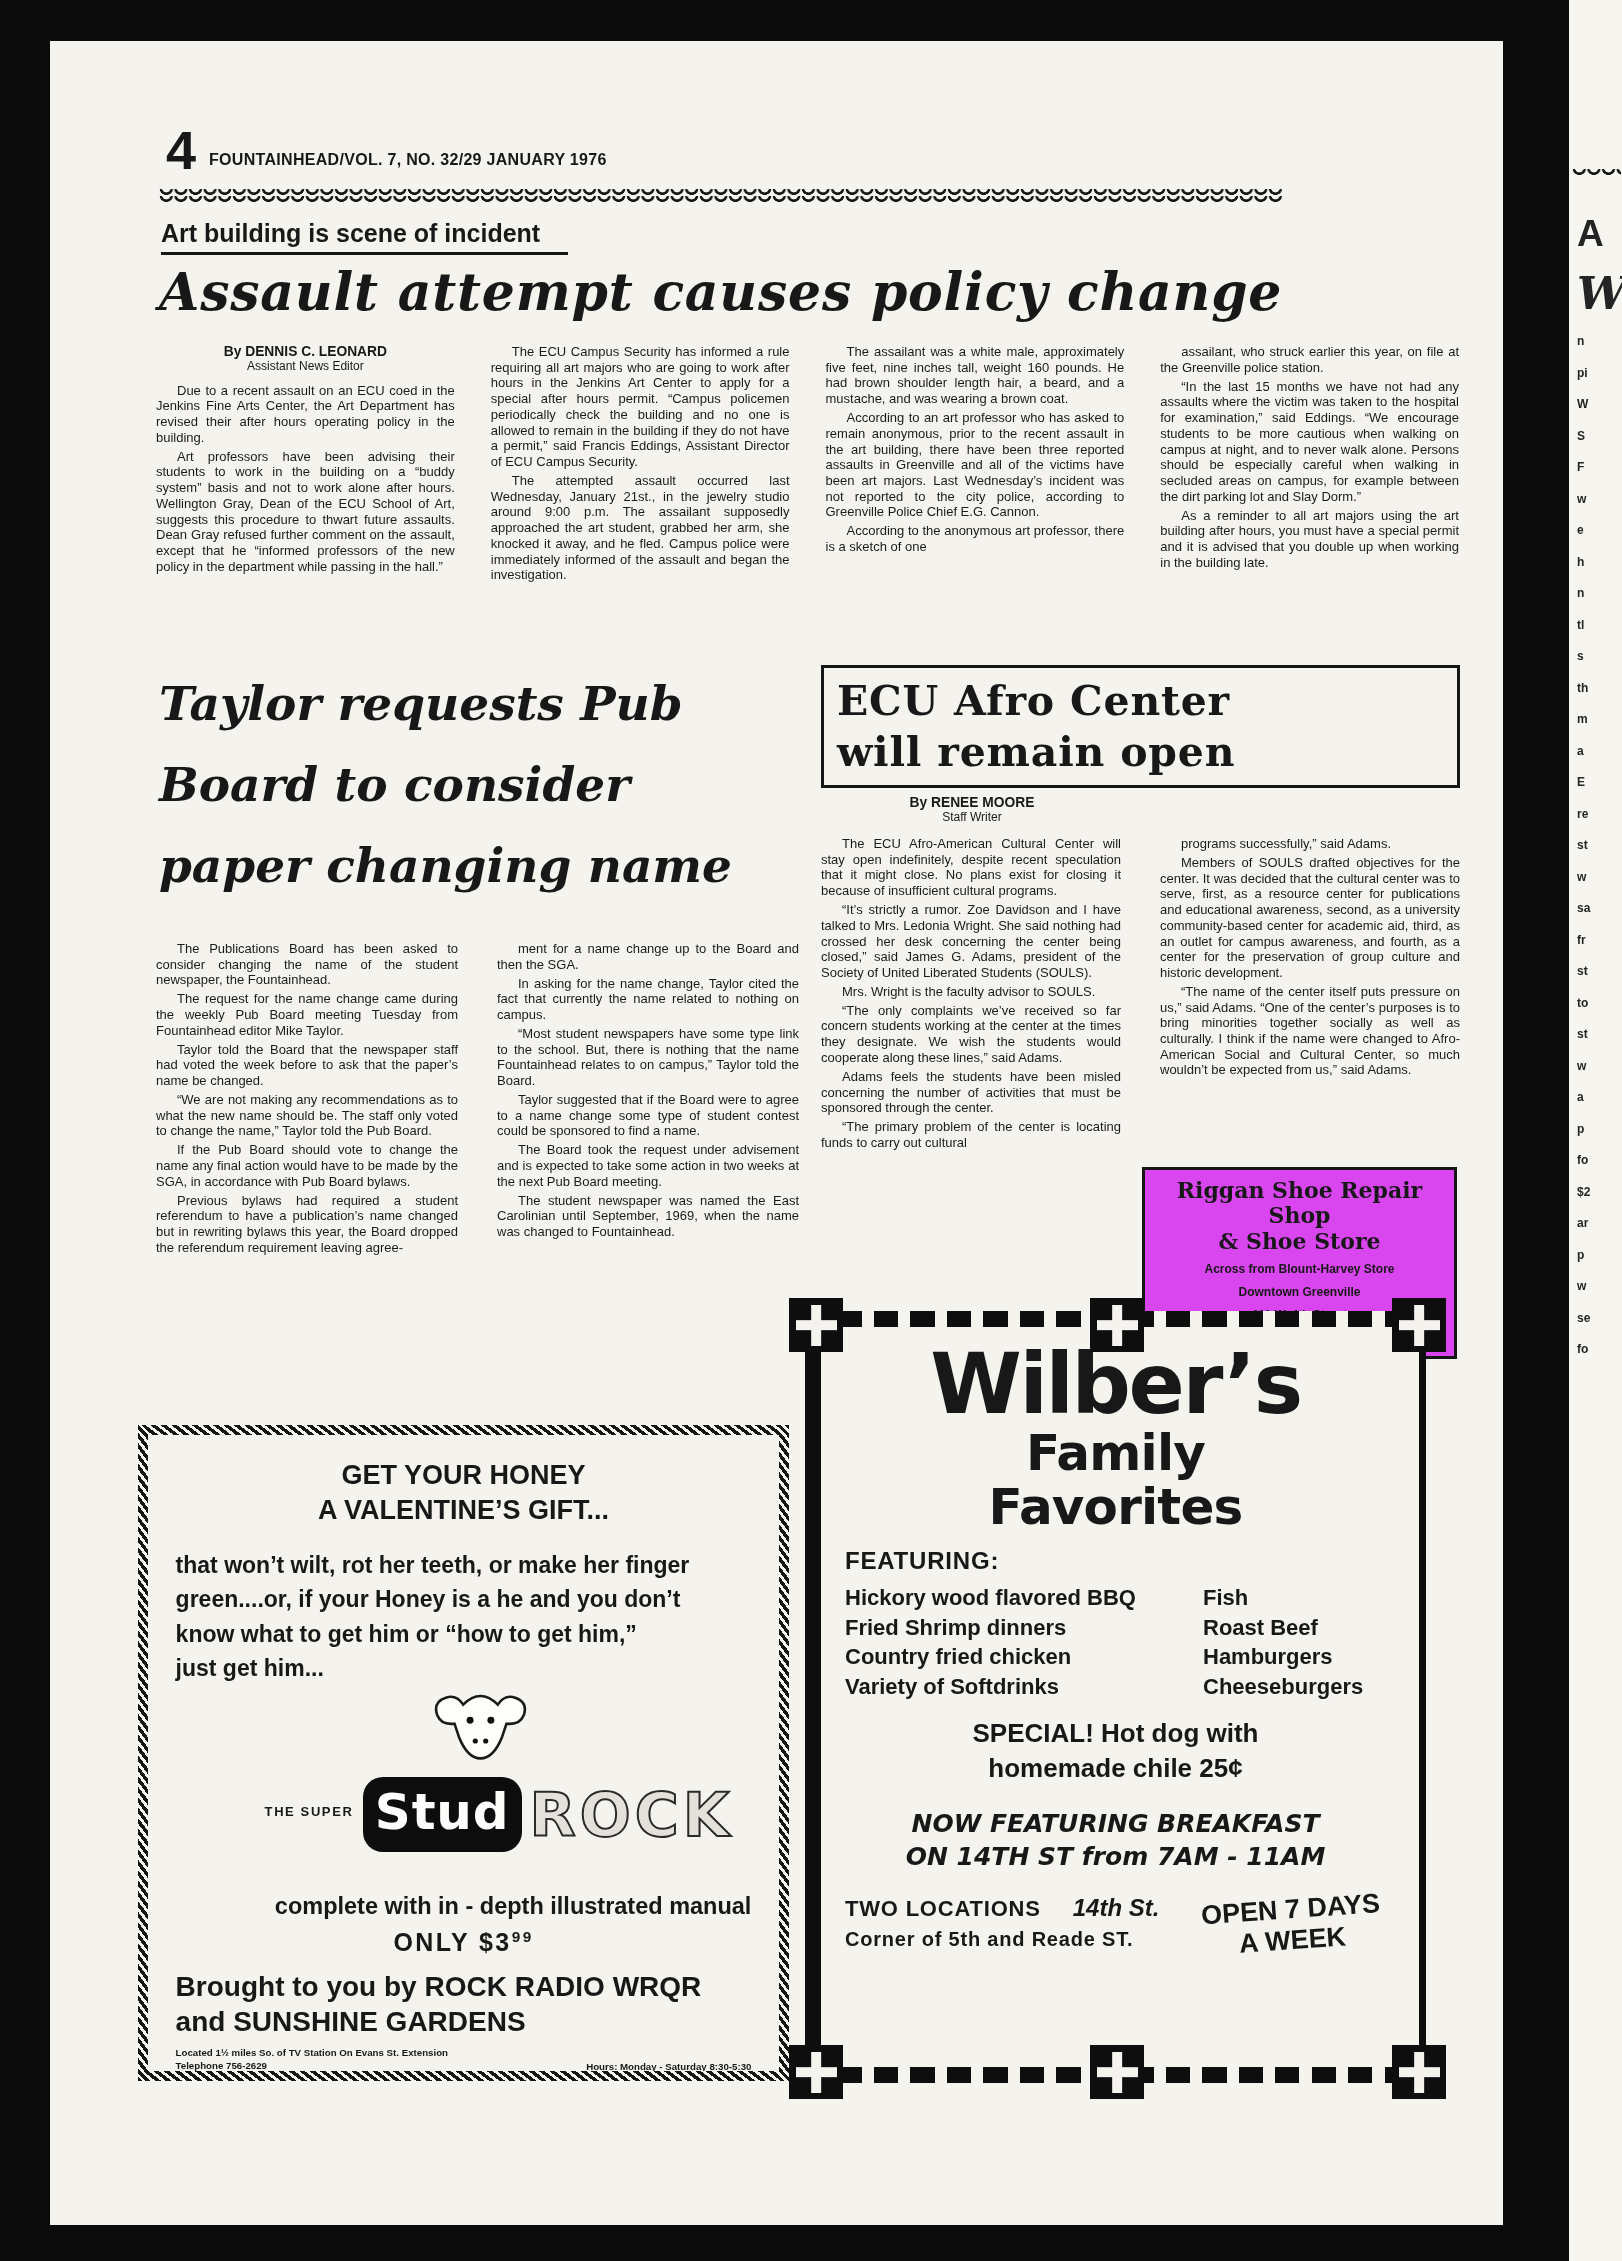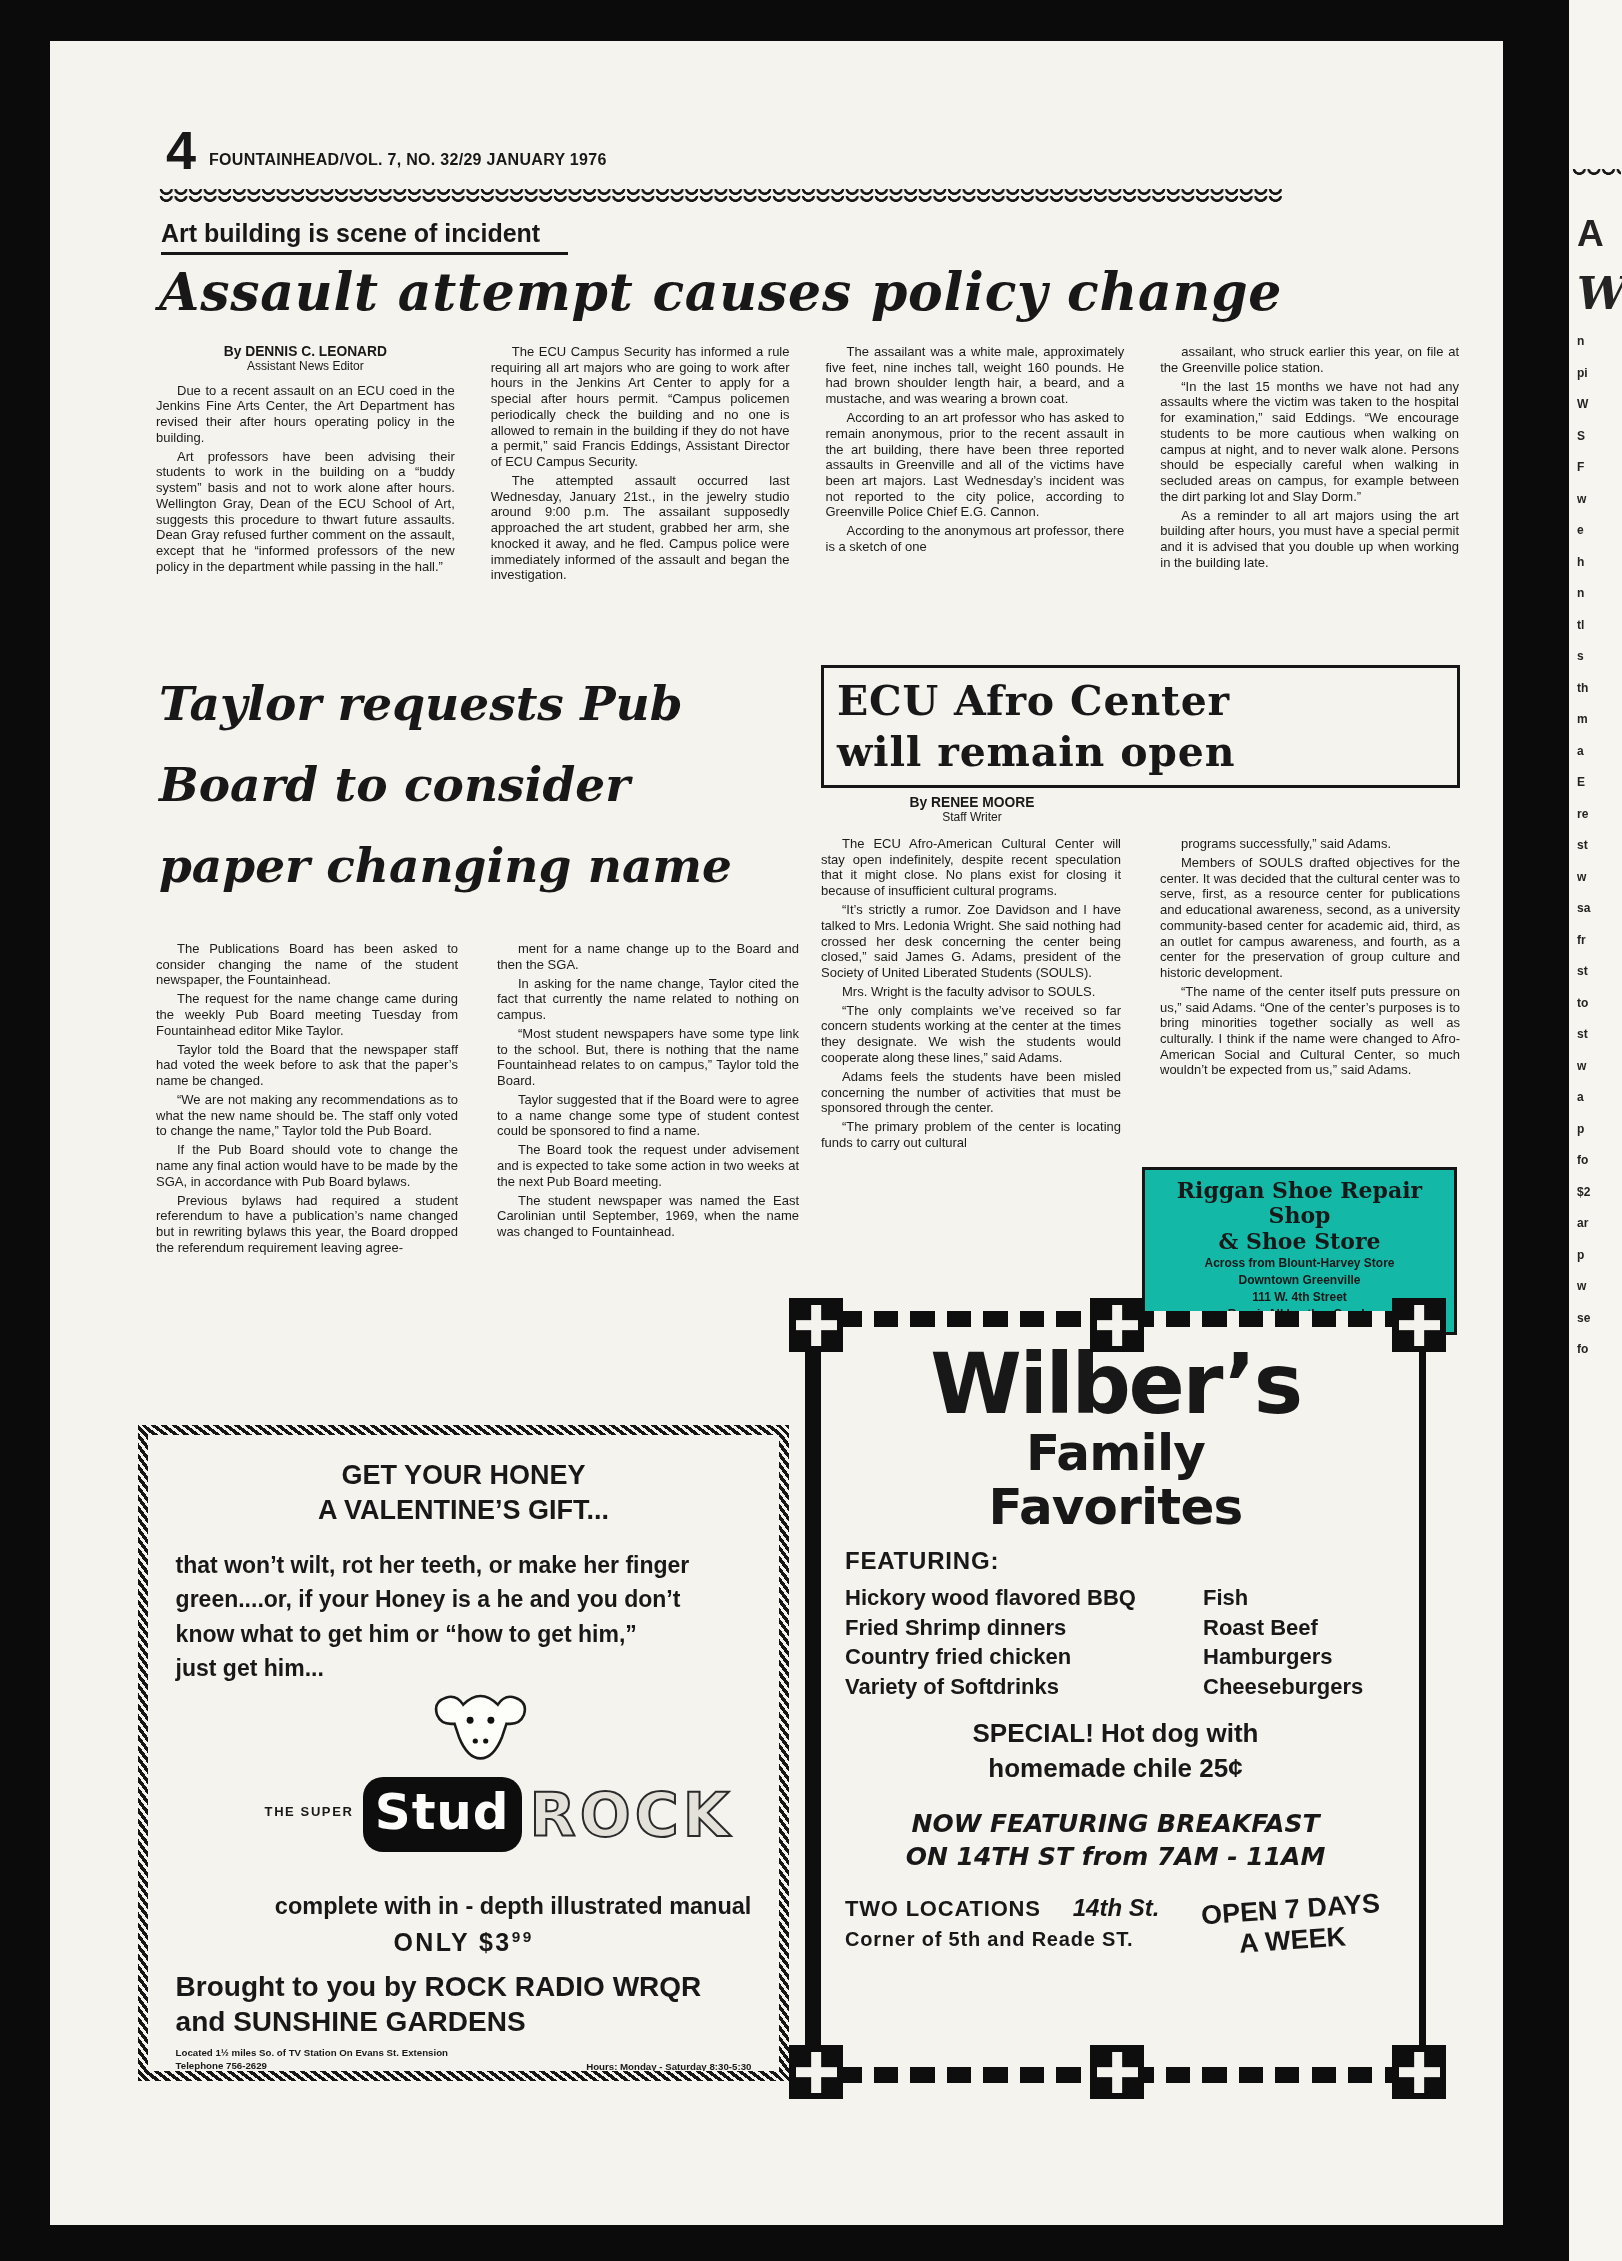--- a/index.html
+++ b/index.html
@@ -57,23 +57,23 @@
             border:3.2px solid #161616; background:#f5f3ee; padding:8px 13px; z-index:2; }
   .afro-box div { font-family:"DejaVu Serif", serif; font-weight:bold; font-size:41px;
             line-height:1.25; letter-spacing:0.8px; }
   .afro-byline { position:absolute; left:821px; top:795px; width:302px; text-align:center; z-index:2; }
   .afro-byline .name { display:block; font-weight:bold; font-size:13.8px; }
   .afro-byline .title { display:block; font-size:12px; }
   .cols-afro { left:821px; top:836px; width:639px; gap:39px; }
 
   
   .riggan { position:absolute; left:1142px; top:1167px; width:315px; border:3.2px solid #141414;
-            background:#14b8a6; text-align:center; padding:8px 4.9px 9.7px; z-index:3; }
+            background:#d946ef; text-align:center; padding:8px 4.9px 9.7px; z-index:3; }
   .riggan .t { font-family:"DejaVu Serif", serif; font-weight:bold; font-size:22px; line-height:1.15; }
-  .riggan .d { font-size:12px; font-weight:bold; line-height:1.35; margin-top:1px; }
+  .riggan .d { font-size:12px; font-weight:bold; line-height:1.35; margin-top:7px; }
   .riggan .d:first-of-type { margin-top:6.5px; }
 
   
   .valentine { position:absolute; left:138px; top:1425px; width:651px; height:656px;
             border:10.5px solid #111;
             border-image: repeating-linear-gradient(45deg, #161616 0 4px, #f5f3ee 4px 7.3px) 13;
             padding:23px 27.6px 13px; overflow:hidden; z-index:3; background:#f5f3ee; }
   .val-heading { text-align:center; font-size:27px; font-weight:bold; line-height:1.3; }
   .val-body { margin-top:19.5px; }
   .val-body p { font-size:23px; font-weight:bold; line-height:1.5; text-indent:0; }

